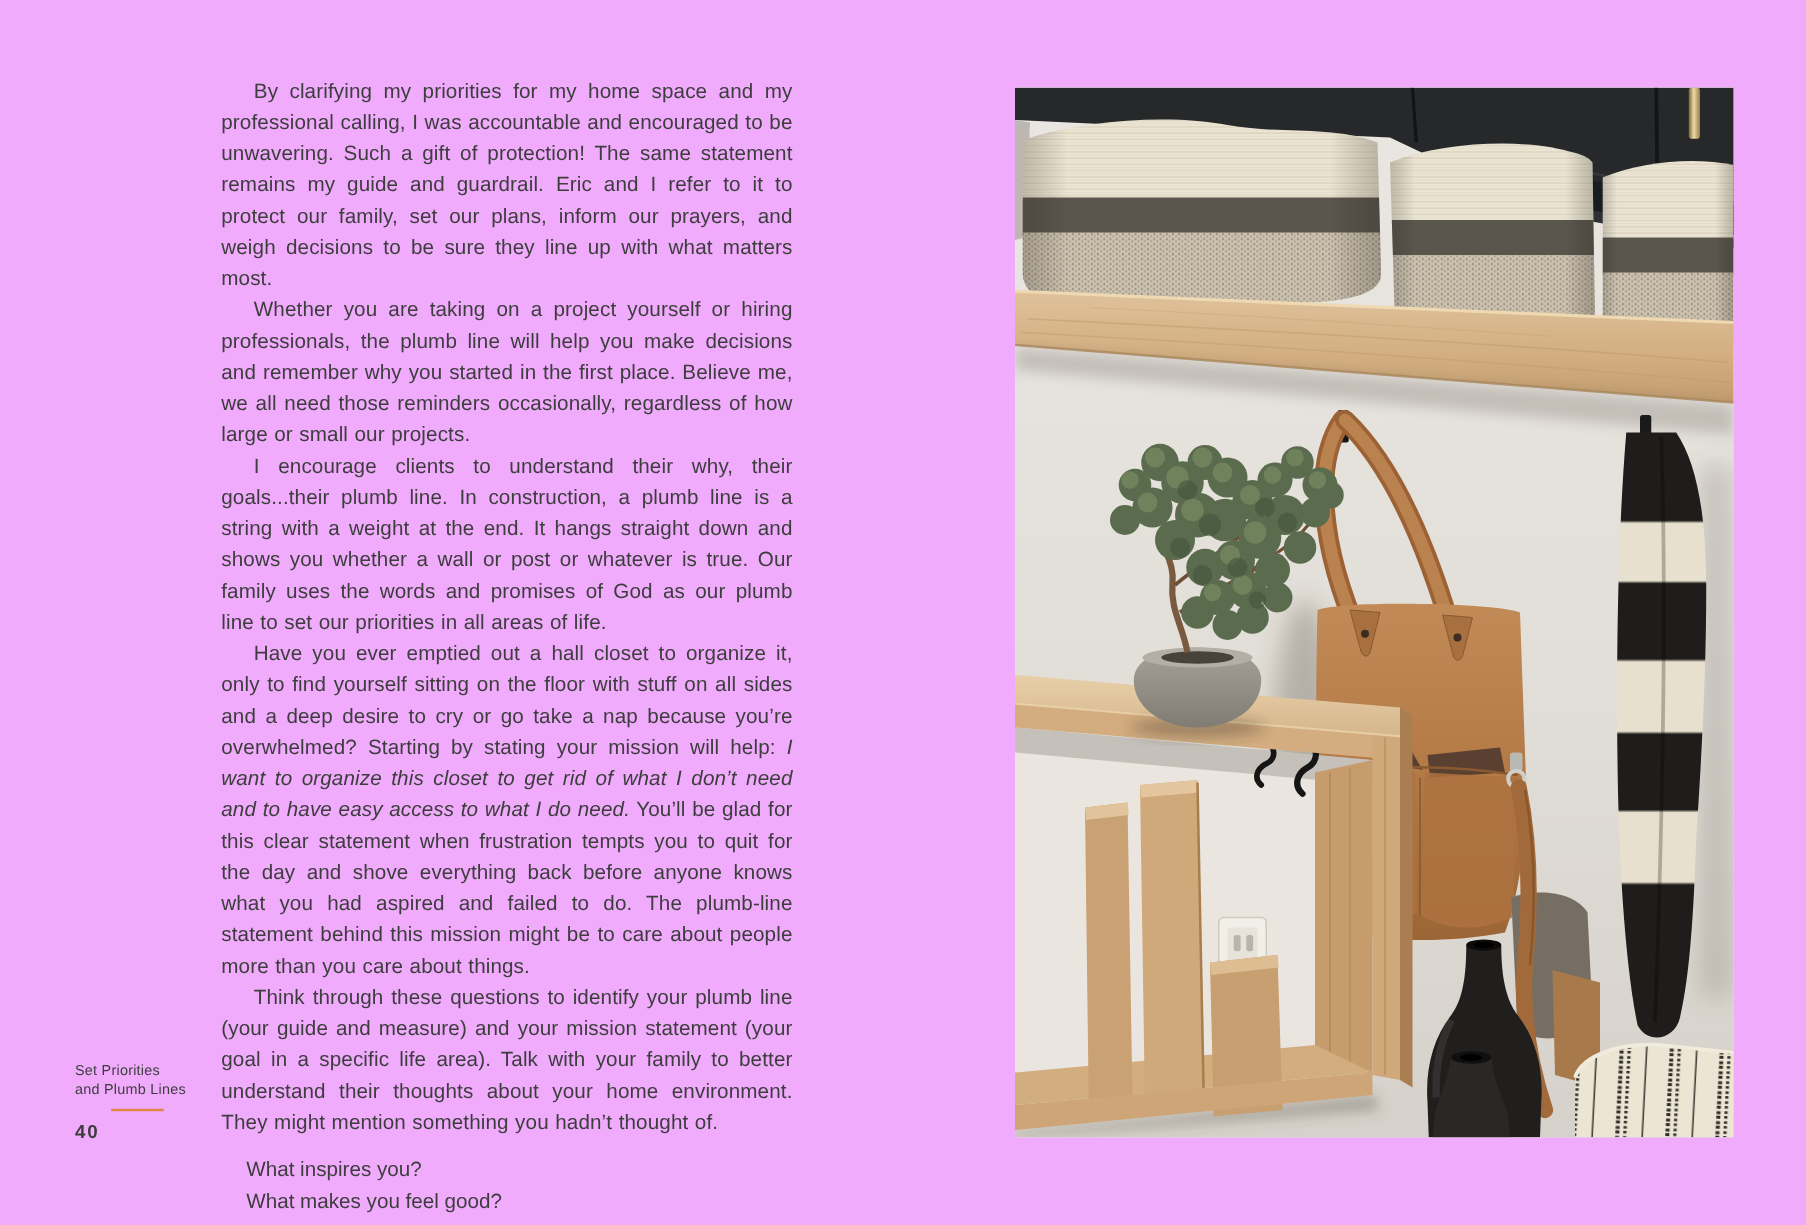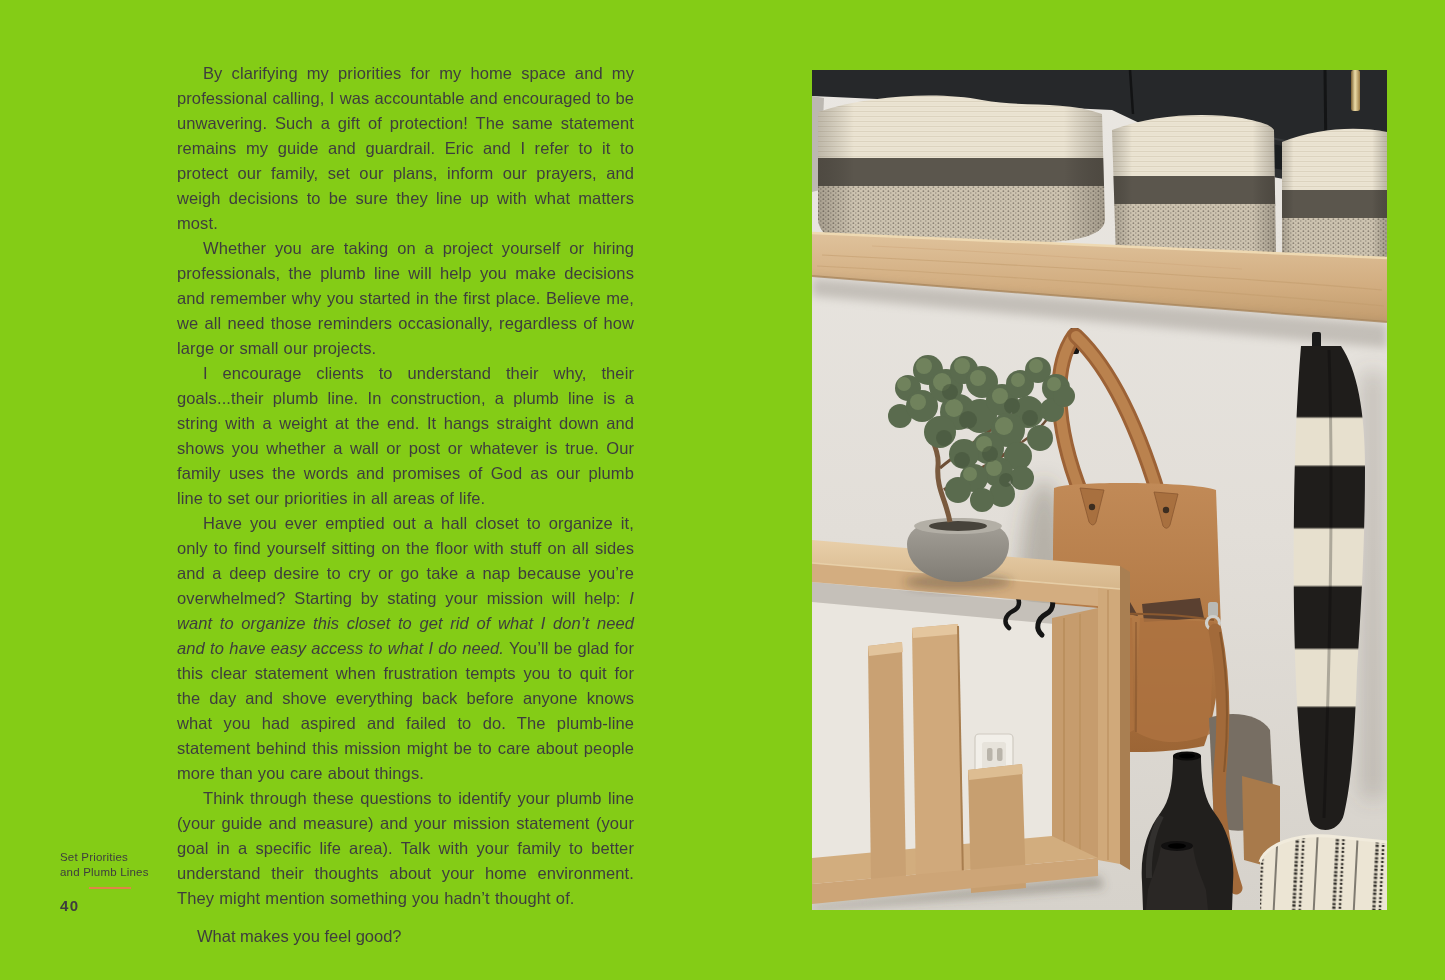--- a/index.html
+++ b/index.html
@@ -1,16 +1,16 @@
 <!DOCTYPE html>
 <html><head>
 <meta charset="utf-8">
 <style>
   html,body{margin:0;padding:0;background:#ffffff;}
-  .page{position:relative;width:1445px;height:980px;background:#84cc16;overflow:hidden;
+  .page{position:relative;width:1445px;height:980px;background:#f0abfc;overflow:hidden;
         font-family:"Liberation Sans", sans-serif;}
   
   .text-col{position:absolute;left:177px;top:61px;width:457px;color:#3e3d3e;}
   .body-para{margin:0;font-size:16.5px;line-height:25px;text-align:justify;
              text-indent:26px;letter-spacing:0.1px;word-spacing:0.5px;}
   .body-para .italic{font-style:italic;}
   .questions{margin-top:13px;}
   .question-line{font-size:16.5px;line-height:25px;text-indent:20px;}
   
   .footer{position:absolute;left:60px;top:850px;width:100px;text-align:left;color:#3e3d3e;}
@@ -29,20 +29,21 @@
 
   <main class="text-col">
     <div>
         <p class="body-para"><span>By clarifying my priorities for my home space and my professional calling, I was accountable and encouraged to be unwavering. Such a gift of protection! The same statement remains my guide and guardrail. Eric and I refer to it to protect our family, set our plans, inform our prayers, and weigh decisions to be sure they line up with what matters most.</span></p>
         <p class="body-para"><span>Whether you are taking on a project yourself or hiring professionals, the plumb line will help you make decisions and remember why you started in the first place. Believe me, we all need those reminders occasionally, regardless of how large or small our projects.</span></p>
         <p class="body-para"><span>I encourage clients to understand their why, their goals...their plumb line. In construction, a plumb line is a string with a weight at the end. It hangs straight down and shows you whether a wall or post or whatever is true. Our family uses the words and promises of God as our plumb line to set our priorities in all areas of life.</span></p>
         <p class="body-para"><span>Have you ever emptied out a hall closet to organize it, only to find yourself sitting on the floor with stuff on all sides and a deep desire to cry or go take a nap because you’re overwhelmed? Starting by stating your mission will help: </span><span class="italic">I want to organize this closet to get rid of what I don’t need and to have easy access to what I do need.</span><span> You’ll be glad for this clear statement when frustration tempts you to quit for the day and shove everything back before anyone knows what you had aspired and failed to do. The plumb-line statement behind this mission might be to care about people more than you care about things.</span></p>
         <p class="body-para"><span>Think through these questions to identify your plumb line (your guide and measure) and your mission statement (your goal in a specific life area). Talk with your family to better understand their thoughts about your home environment. They might mention something you hadn’t thought of.</span></p>
       </div>
     <div class="questions">
+        <div class="question-line">What inspires you?</div>
         <div class="question-line">What makes you feel good?</div>
       </div>
   </main>
 
   <aside class="footer">
     <div class="chap">
       <div>Set Priorities</div>
       <div>and Plumb Lines</div>
     </div>
     <div class="rule" style="background: rgb(224, 134, 72);"></div>

